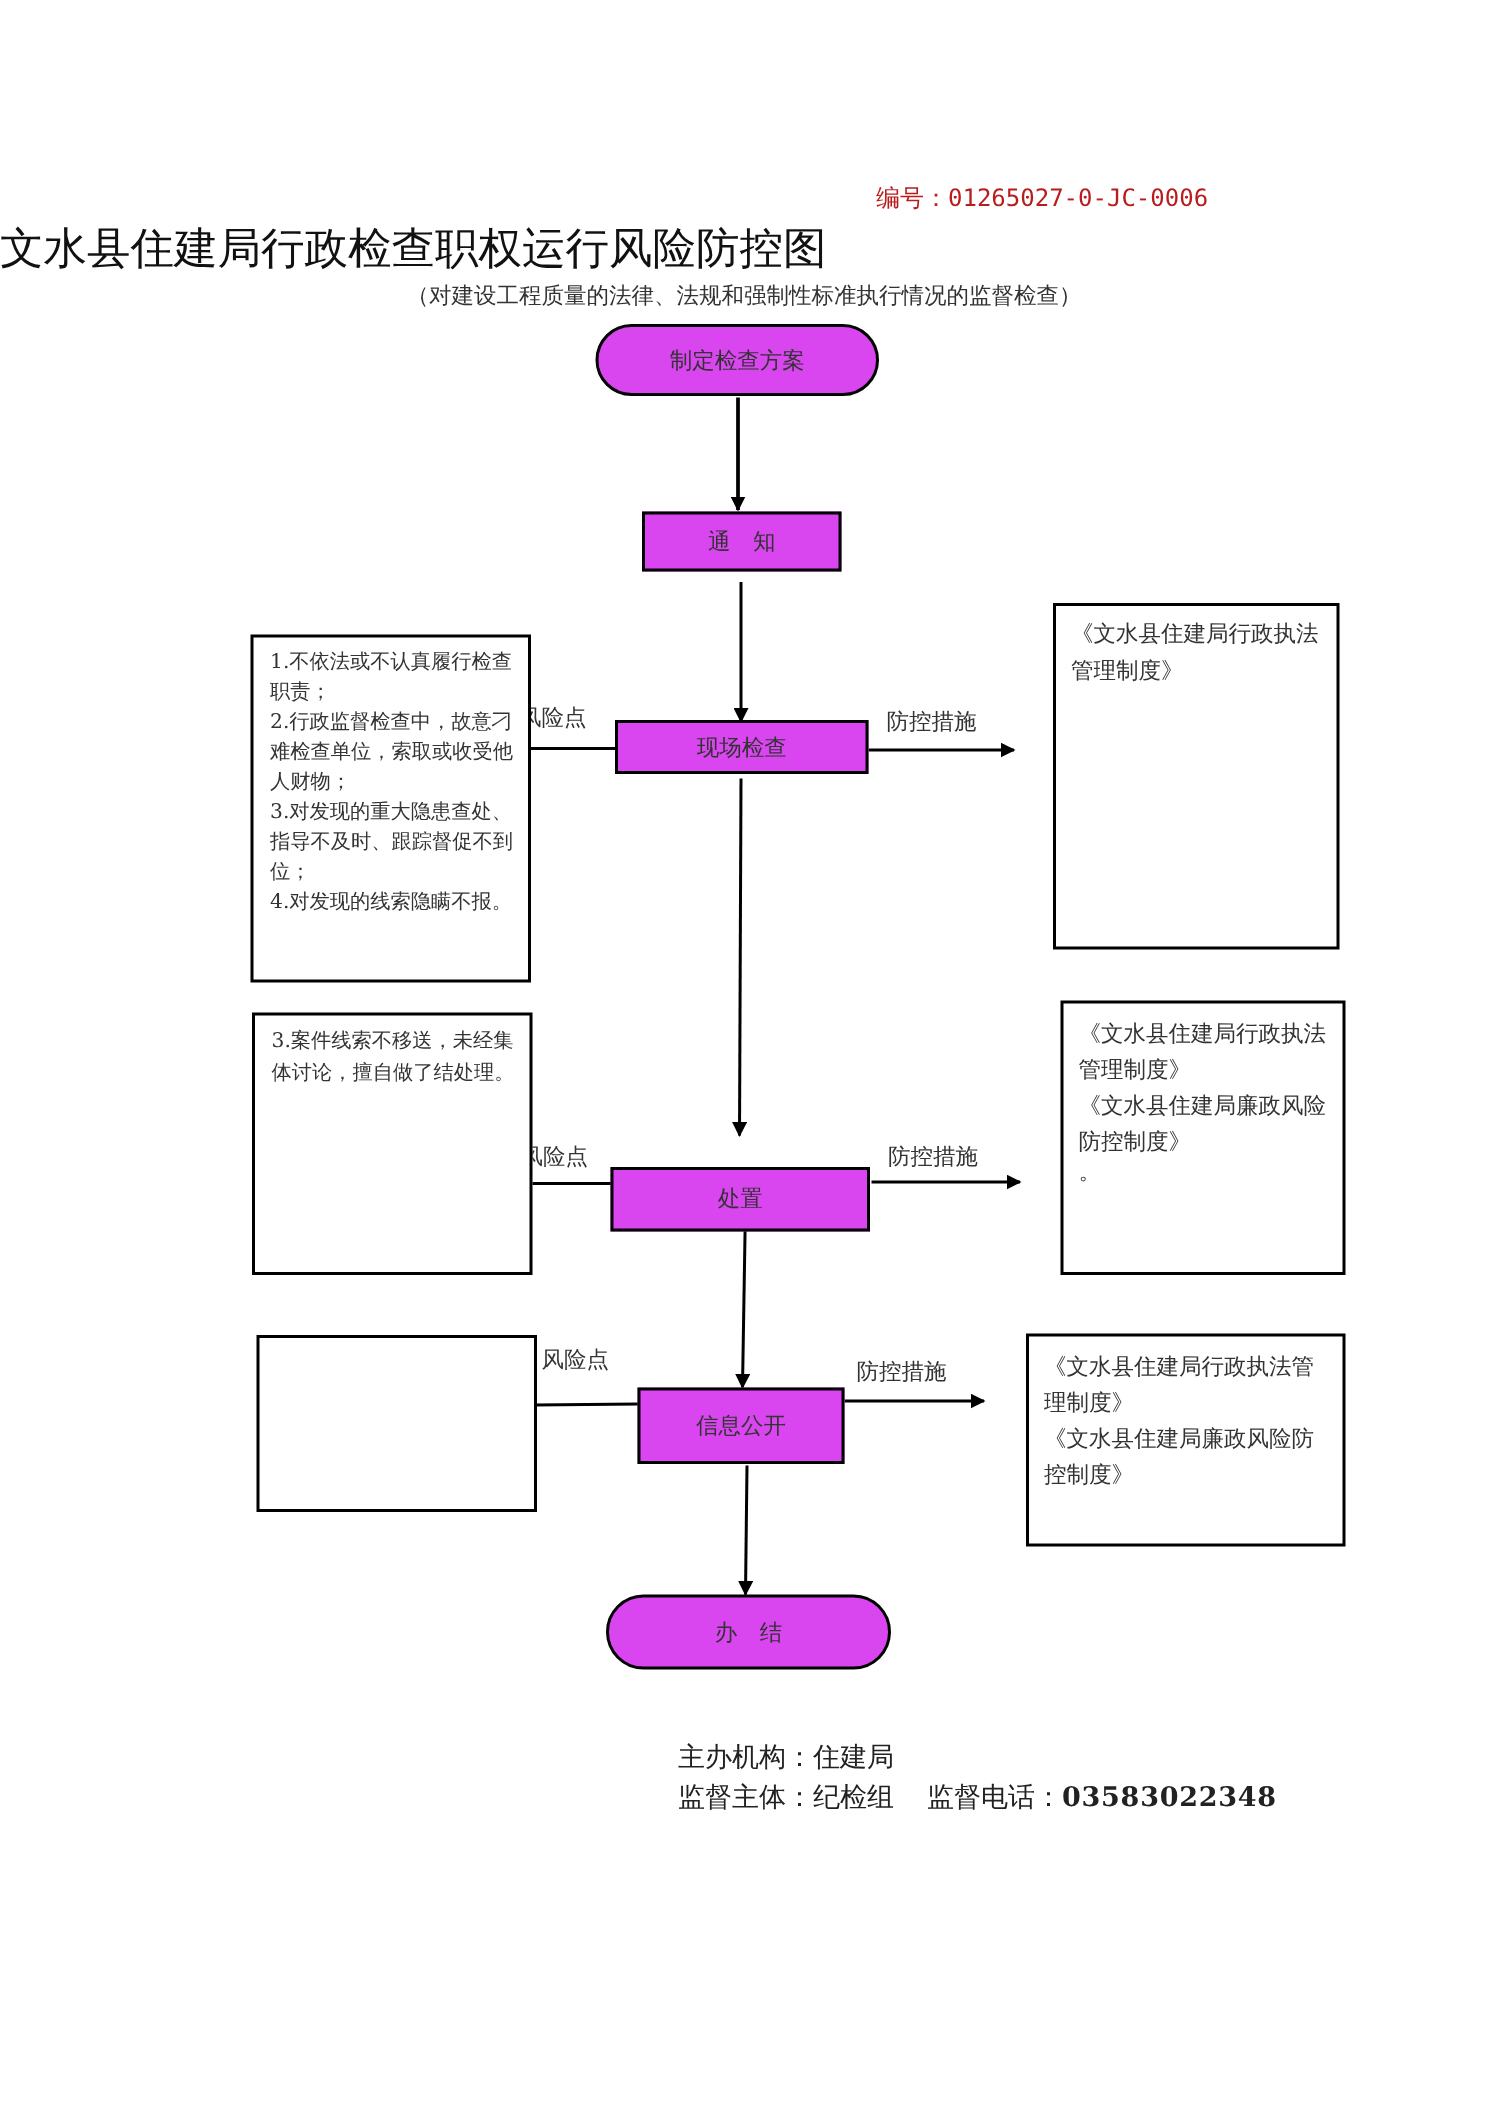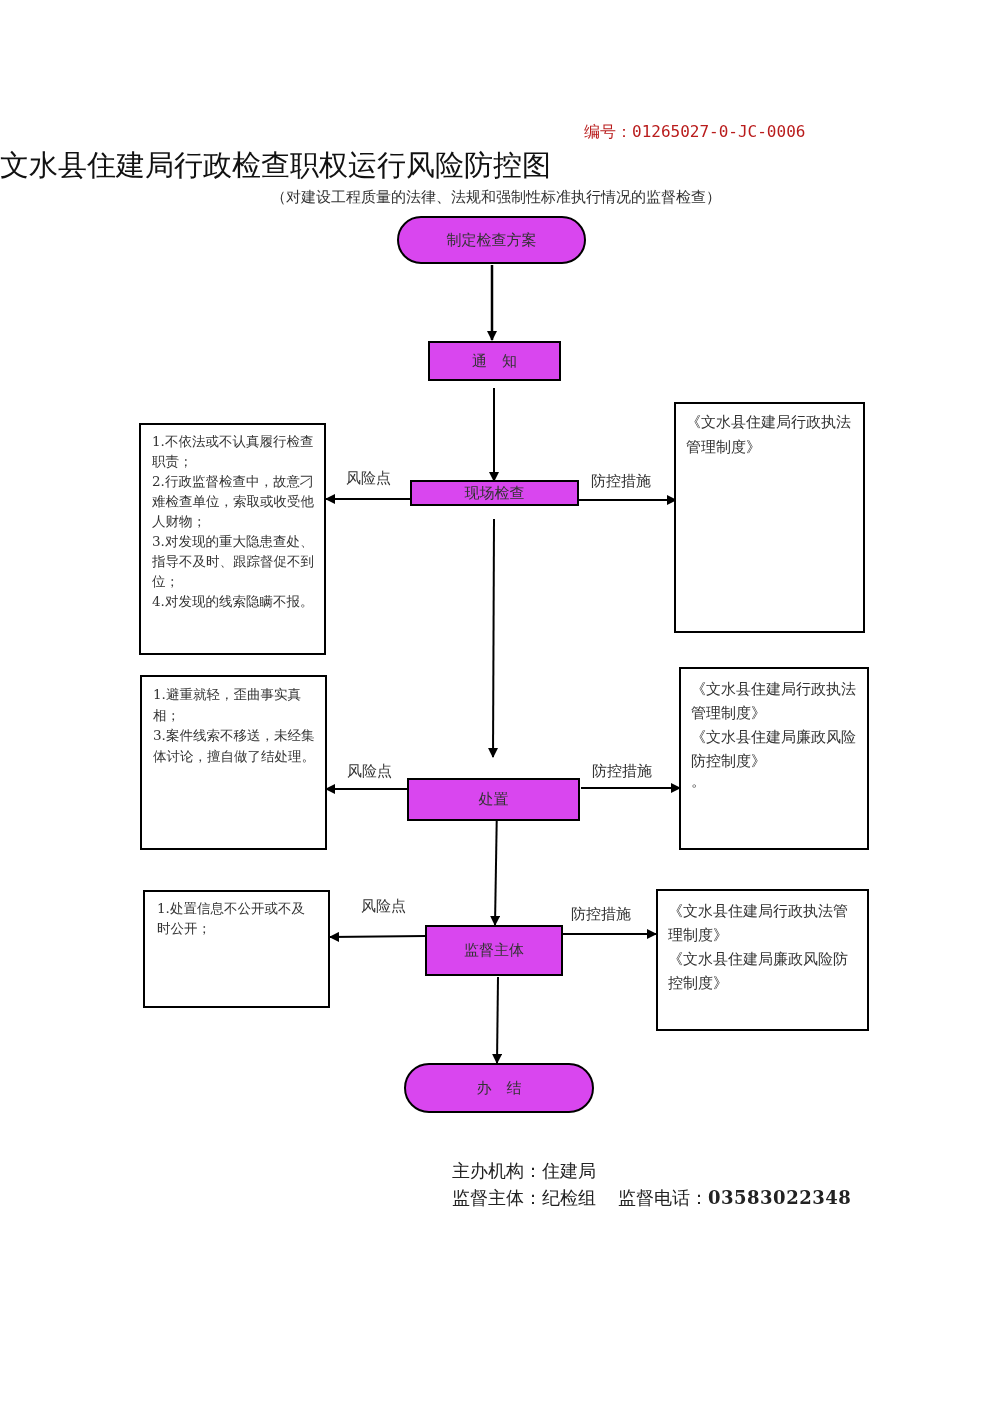--- a/index.html
+++ b/index.html
@@ -7,21 +7,21 @@
            font-family: "DejaVu Serif", "Liberation Serif", serif; color: #222; }
     .abs { position: absolute; }
     .doc-no { left: 584px; top: 122px; font-family: "DejaVu Sans Mono", "Liberation Mono", monospace; font-size: 16px; color: #b91c1c; letter-spacing: 0px; }
     .title { left: 0; width: 914px; top: 146px; text-align: left; font-family: "DejaVu Sans", "Liberation Sans", sans-serif; font-size: 29px; color: #111; }
     .subtitle { left: 0; width: 992px; top: 188px; text-align: center; font-size: 15px; color: #333; }
     svg.lines { position: absolute; left: 0; top: 0; }
     .node { position: absolute; box-sizing: border-box; border: 2px solid #000; background: #d946ef;
             display: flex; align-items: center; justify-content: center; font-size: 15px; color: #333; }
     .pill { border-radius: 26px; }
     .note { position: absolute; box-sizing: border-box; border: 2px solid #000; background: #fff;
-            font-size: 13.5px; line-height: 20px; color: #333; padding: 6px 10px 0 11px; }
+            font-size: 13.5px; line-height: 20px; color: #333; padding: 6px 10px 0 11px; margin-left: 28px; }
     .note.right { font-size: 15px; line-height: 25px; padding: 6px 10px 0 10px; }
     .note .line { display: block; }
     .edge-label { position: absolute; font-size: 15px; color: #333; }
     .footer { position: absolute; left: 452px; font-size: 18px; color: #222; }
     .footer .num { font-weight: bold; letter-spacing: 0.5px; }
   </style>
 </head>
 <body>
 
 <div class="abs doc-no">编号：01265027-0-JC-0006</div>
@@ -50,52 +50,50 @@
   <line x1="426" y1="936" x2="330" y2="937" stroke="#000" stroke-width="2" marker-end="url(#arr)"></line>
   <line x1="563" y1="934" x2="656" y2="934" stroke="#000" stroke-width="2" marker-end="url(#arr)"></line>
 </svg>
 
 <div class="node pill" style="left:397px;top:216px;width:189px;height:48px;">
   <span>制定检查方案</span>
 </div>
 <div class="node" style="left:428px;top:341px;width:133px;height:40px;">
   <span>通　知</span>
 </div>
-<div class="node" style="left:410px;top:480px;width:169px;height:26px;">
+<div class="node" style="left:410px;top:480px;width:169px;height:36px;">
   <span>现场检查</span>
 </div>
 <div class="node" style="left:407px;top:778px;width:173px;height:43px;text-align:right;">
   <span>处置</span>
 </div>
 <div class="node" style="left:425px;top:925px;width:138px;height:51px;">
-  <span>监督主体</span>
+  <span>信息公开</span>
 </div>
 <div class="node pill" style="left:404px;top:1063px;width:190px;height:50px;">
   <span>办　结</span>
 </div>
 
 <span class="edge-label" style="left:346px;top:469px;">风险点</span>
 <span class="edge-label" style="left:591px;top:472px;">防控措施</span>
 <span class="edge-label" style="left:347px;top:762px;">风险点</span>
 <span class="edge-label" style="left:592px;top:762px;">防控措施</span>
 <span class="edge-label" style="left:361px;top:897px;">风险点</span>
 <span class="edge-label" style="left:571px;top:905px;">防控措施</span>
 
 <div class="note" style="left:139px;top:423px;width:187px;height:232px;">
   <span class="line">1.不依法或不认真履行检查职责；</span>
   <span class="line">2.行政监督检查中，故意刁难检查单位，索取或收受他人财物；</span>
   <span class="line">3.对发现的重大隐患查处、指导不及时、跟踪督促不到位；</span>
   <span class="line">4.对发现的线索隐瞒不报。</span>
 </div>
 <div class="note" style="left:140px;top:675px;width:187px;height:175px;padding-top:7px;line-height:20.5px;">
-  <span class="line">1.避重就轻，歪曲事实真相；</span>
   <span class="line">3.案件线索不移送，未经集体讨论，擅自做了结处理。</span>
 </div>
 <div class="note" style="left:143px;top:890px;width:187px;height:118px;padding-left:12px;">
-  <span class="line">1.处置信息不公开或不及时公开；</span>
 </div>
 
 <div class="note right" style="left:674px;top:402px;width:191px;height:231px;">
   <span class="line">《文水县住建局行政执法管理制度》</span>
 </div>
 <div class="note right" style="left:679px;top:667px;width:190px;height:183px;padding-top:8px;line-height:24px;">
   <span class="line">《文水县住建局行政执法管理制度》</span>
   <span class="line">《文水县住建局廉政风险防控制度》</span>
   <span class="line" style="line-height:16px;">。</span>
 </div>

